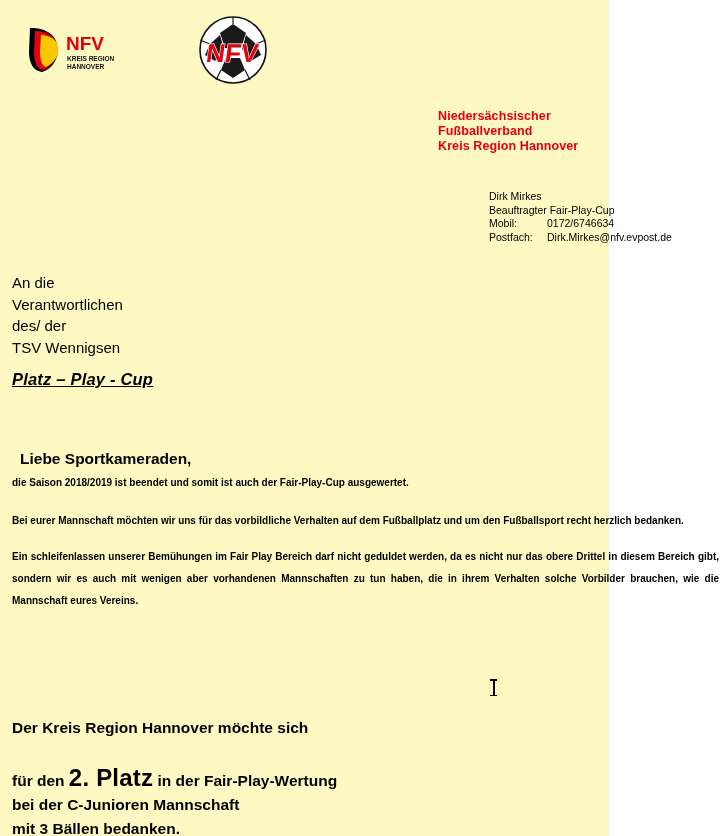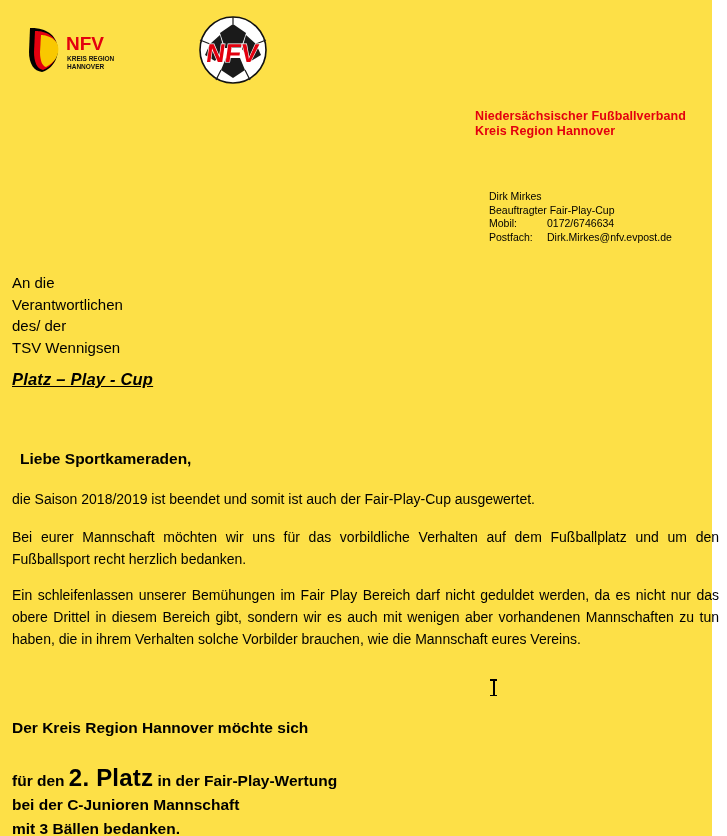--- a/index.html
+++ b/index.html
@@ -10,23 +10,23 @@
   body {
     width: 727px;
     height: 836px;
     position: relative;
     font-family: "Liberation Sans", sans-serif;
     color: #000000;
     overflow: hidden;
   }
   .page {
     position: relative;
-    width: 712px;
+    width: 609px;
     height: 836px;
-    background: #fde047;
+    background: #fef9c3;
   }
 
   
   .logo-nfv-kreis {
     position: absolute;
     left: 26px;
     top: 24px;
     width: 110px;
     height: 52px;
   }
@@ -41,21 +41,20 @@
   
   .header-red {
     position: absolute;
     left: 438px;
     top: 109px;
     color: #e3000f;
     font-weight: bold;
     font-size: 12.5px;
     line-height: 15px;
     letter-spacing: 0.1px;
-    margin-left: 37px;
   }
 
   
   .contact {
     position: absolute;
     left: 449px;
     top: 190px;
     font-size: 10.5px;
     line-height: 13.5px;
   }
@@ -97,24 +96,25 @@
     top: 450px;
     font-size: 15.5px;
     font-weight: bold;
     margin-left: 8px;
   }
 
   
   .body {
     position: absolute;
     left: 12px;
-    top: 488px;
+    top: 472px;
     width: 707px;
-    font-size: 14px;
+    font-size: 10px;
     line-height: 22px;
+    font-weight: bold;
   }
   .body p {
     margin: 0 0 14px 0;
     text-align: justify;
   }
   .body p.p1 { margin-bottom: 16px; }
 
   
   .caret {
     position: absolute;

